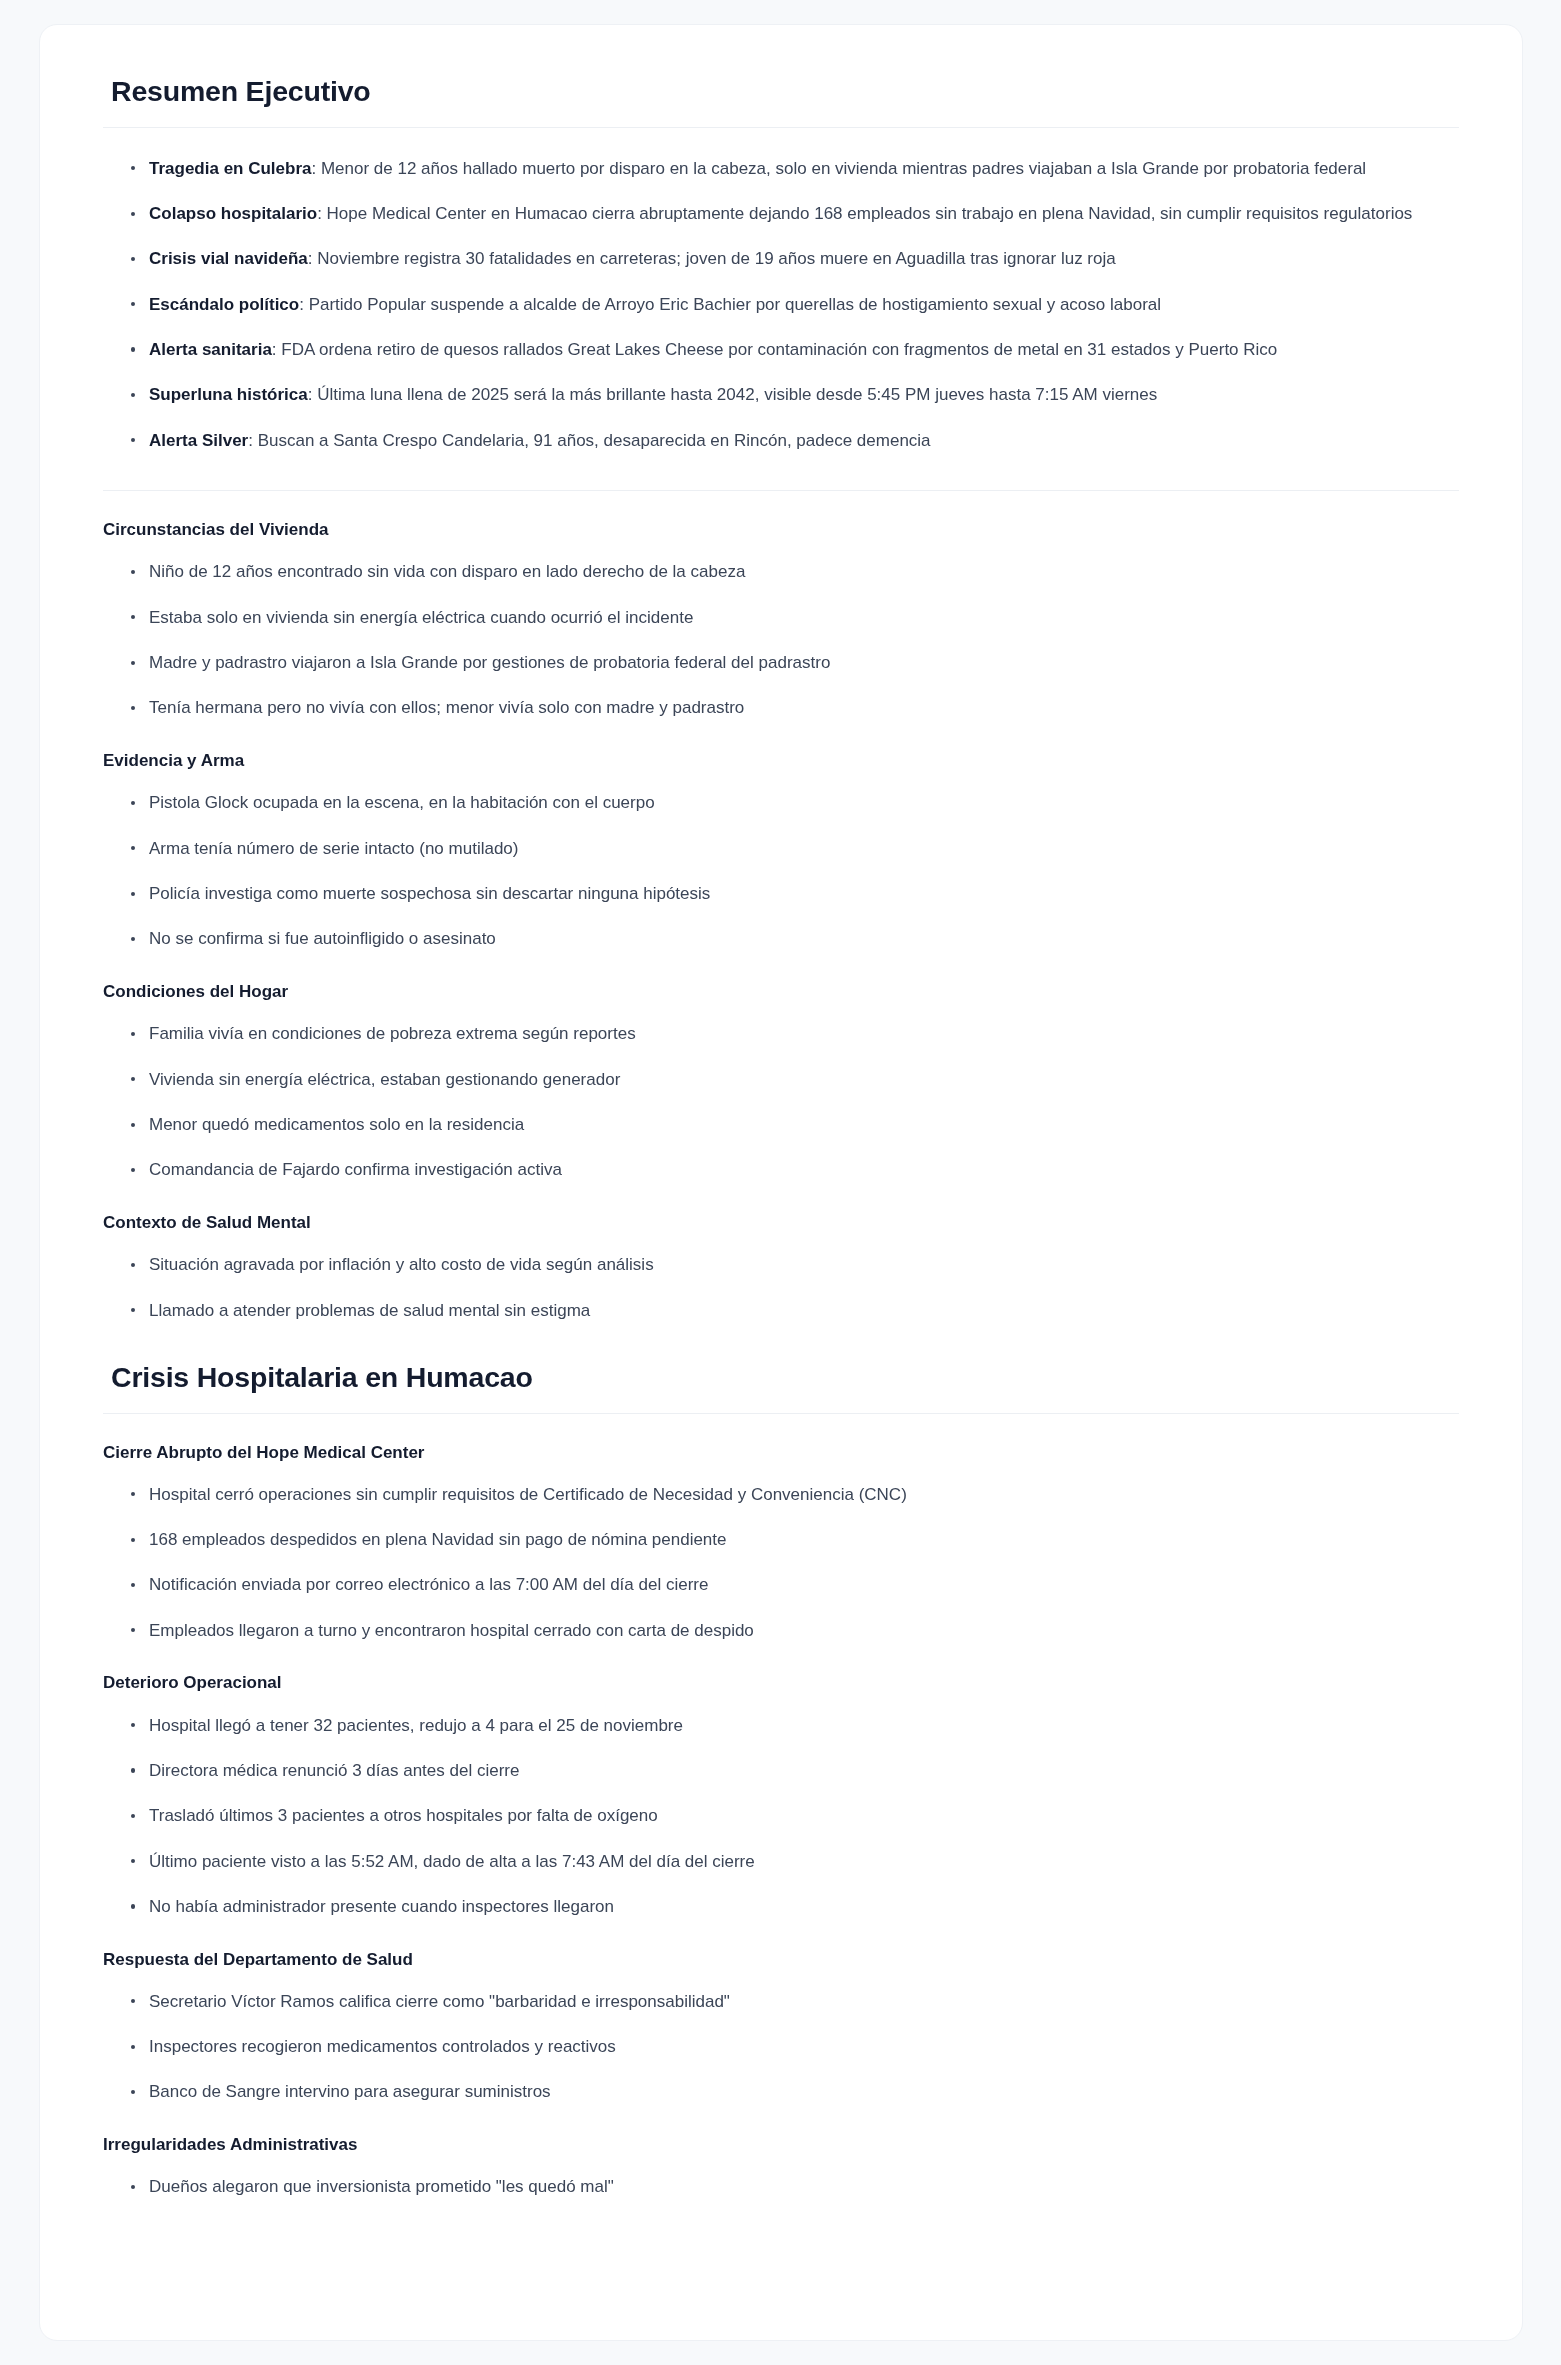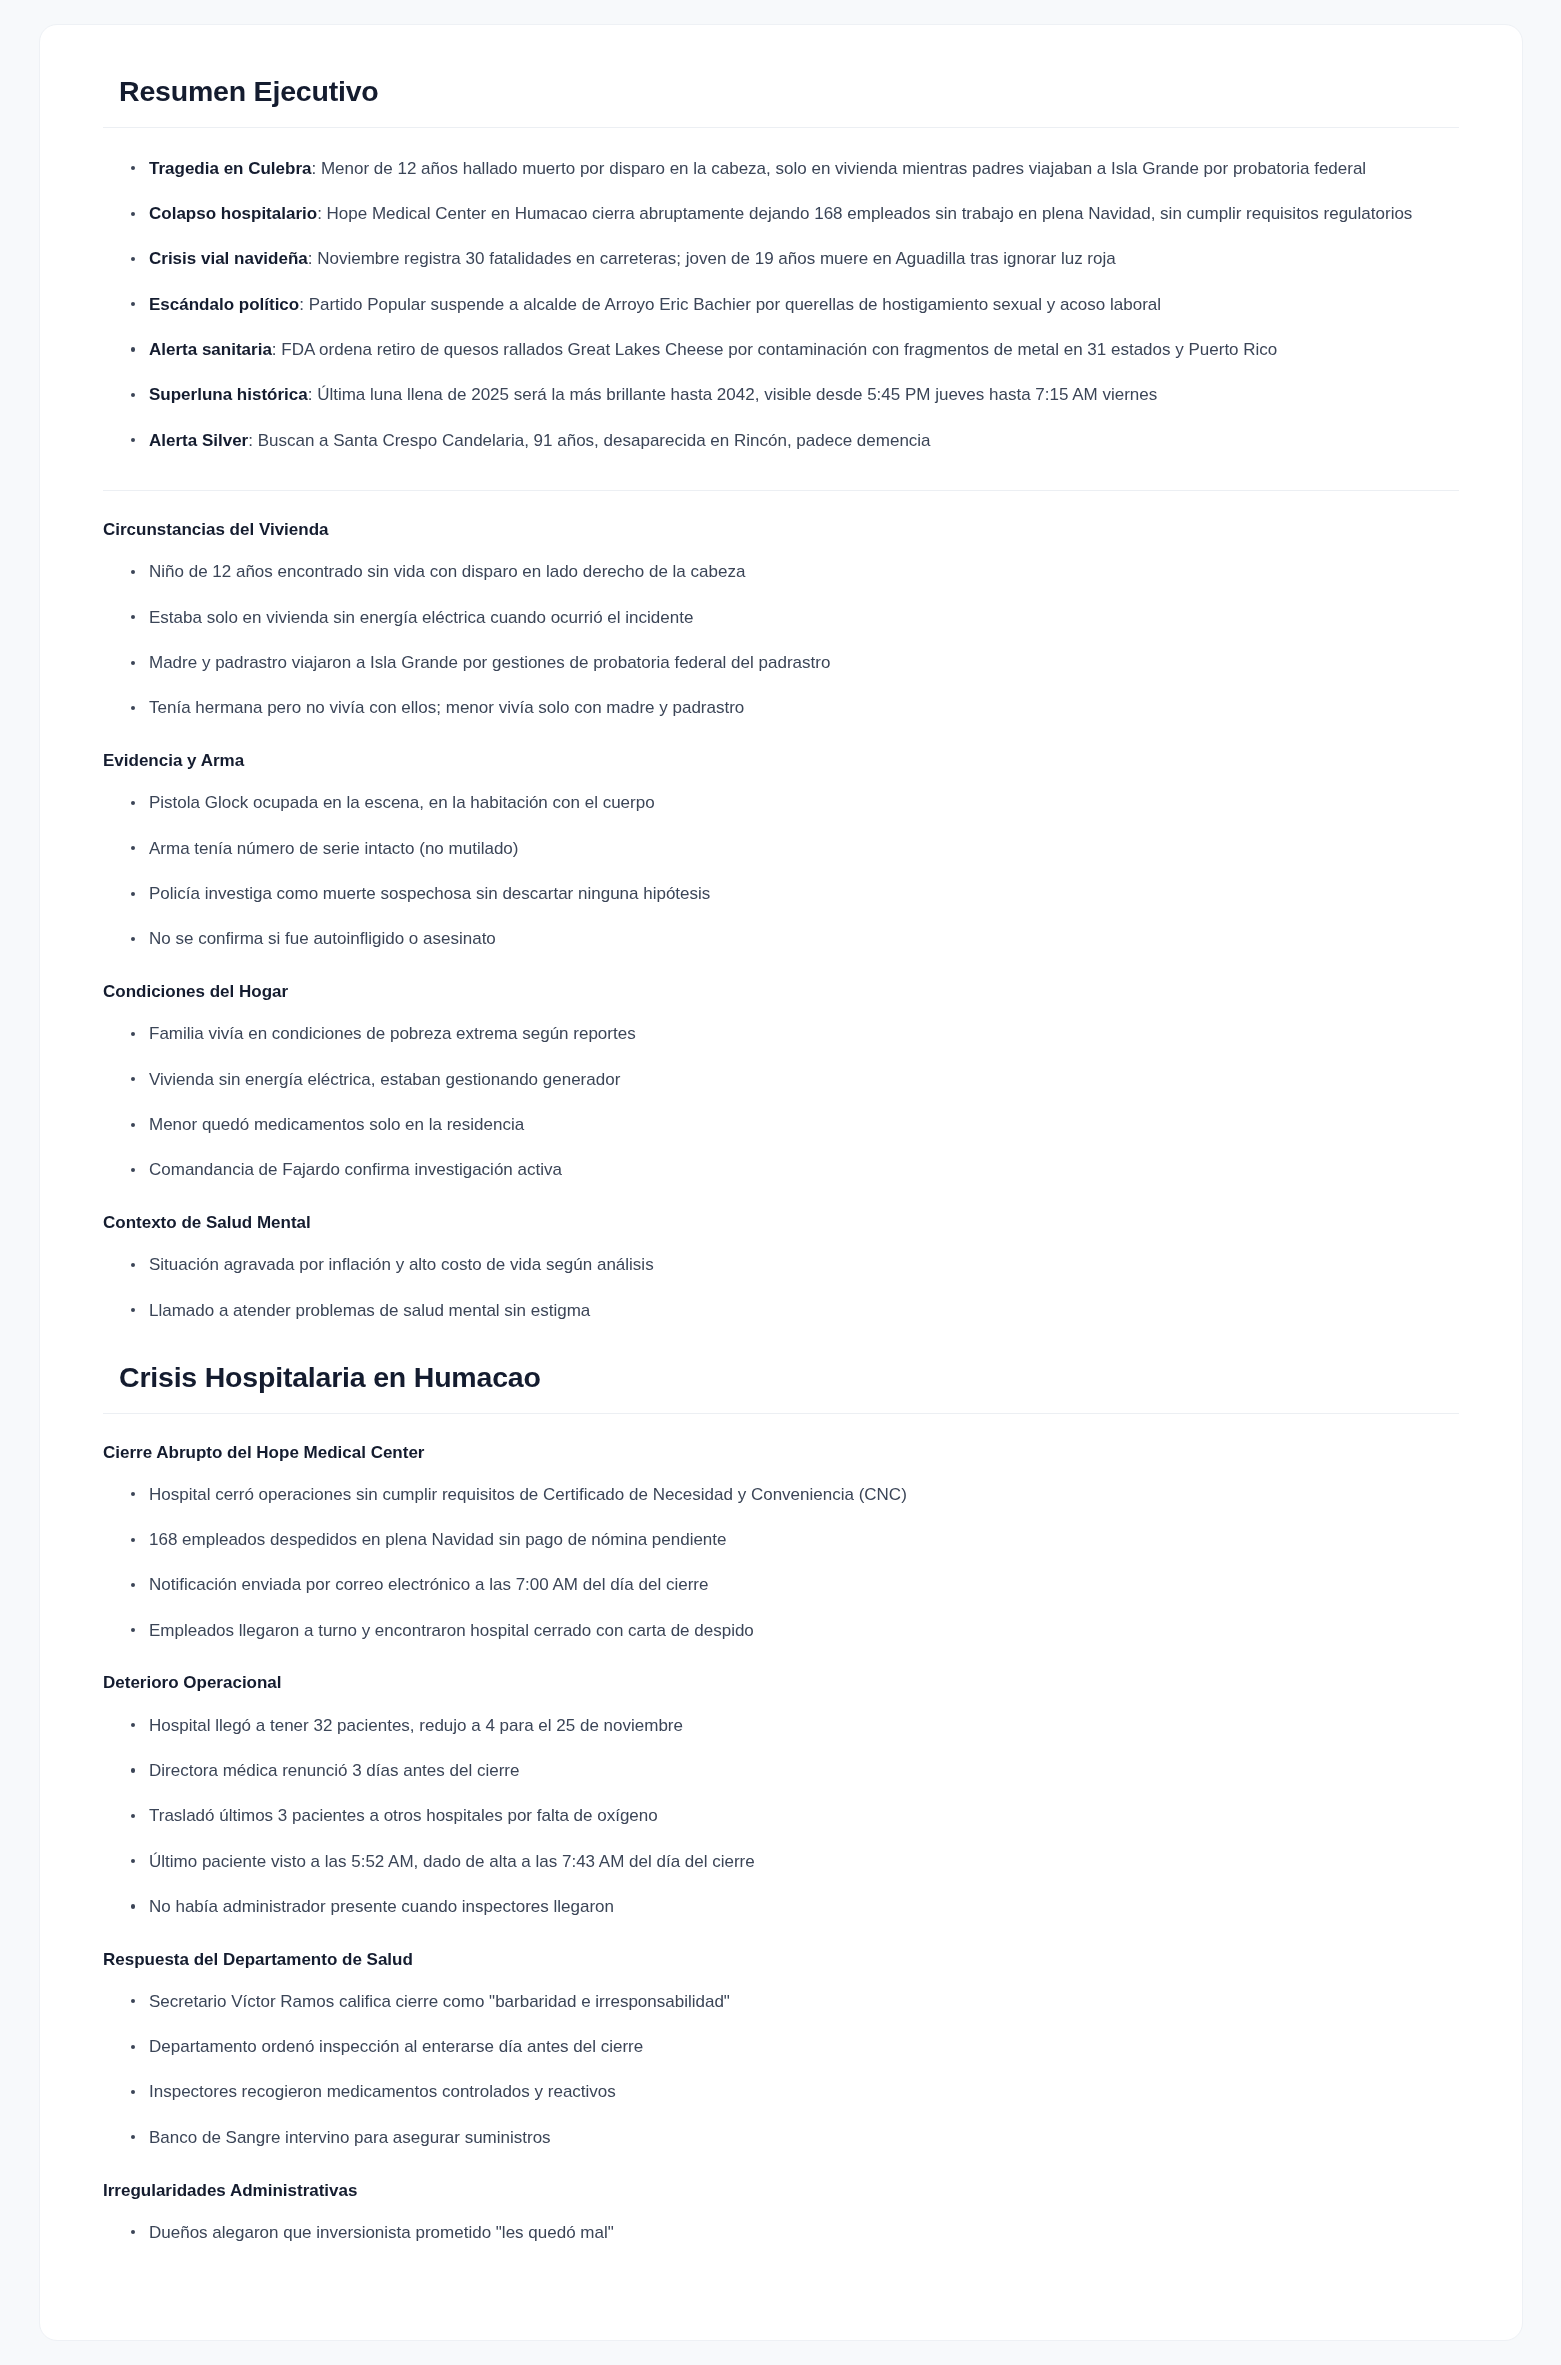--- a/index.html
+++ b/index.html
@@ -18,21 +18,21 @@
     background: #ffffff;
     border: 0.8px solid #eef1f5;
     border-radius: 18px;
     padding: 49px 63px 57px 63px;
     min-height: 2317px;
   }
   h2.section-title {
     font-size: 28.5px;
     font-weight: bold;
     color: #141c2f;
-    margin: 0 0 0 16px;
+    margin: 0 0 0 8px;
     padding: 0 0 18px 0;
     letter-spacing: -0.2px;
     line-height: 1.2;
   }
   .rule {
     border: 0;
     border-top: 0.8px solid #eceff3;
     margin: 0 0 28px 0;
   }
   .section + .section { margin-top: 37px; }
@@ -150,21 +150,20 @@
             <li>Directora médica renunció 3 días antes del cierre</li>
             <li>Trasladó últimos 3 pacientes a otros hospitales por falta de oxígeno</li>
             <li>Último paciente visto a las 5:52 AM, dado de alta a las 7:43 AM del día del cierre</li>
             <li>No había administrador presente cuando inspectores llegaron</li>
           </ul>
         </div>
         <div class="sub">
           <h3 class="sub-title">Respuesta del Departamento de Salud</h3>
           <ul class="bullets">
             <li>Secretario Víctor Ramos califica cierre como "barbaridad e irresponsabilidad"</li>
-            <li>Departamento ordenó inspección al enterarse día antes del cierre</li>
             <li>Inspectores recogieron medicamentos controlados y reactivos</li>
             <li>Banco de Sangre intervino para asegurar suministros</li>
           </ul>
         </div>
         <div class="sub">
           <h3 class="sub-title">Irregularidades Administrativas</h3>
           <ul class="bullets">
             <li>Dueños alegaron que inversionista prometido "les quedó mal"</li>
           </ul>
         </div>

